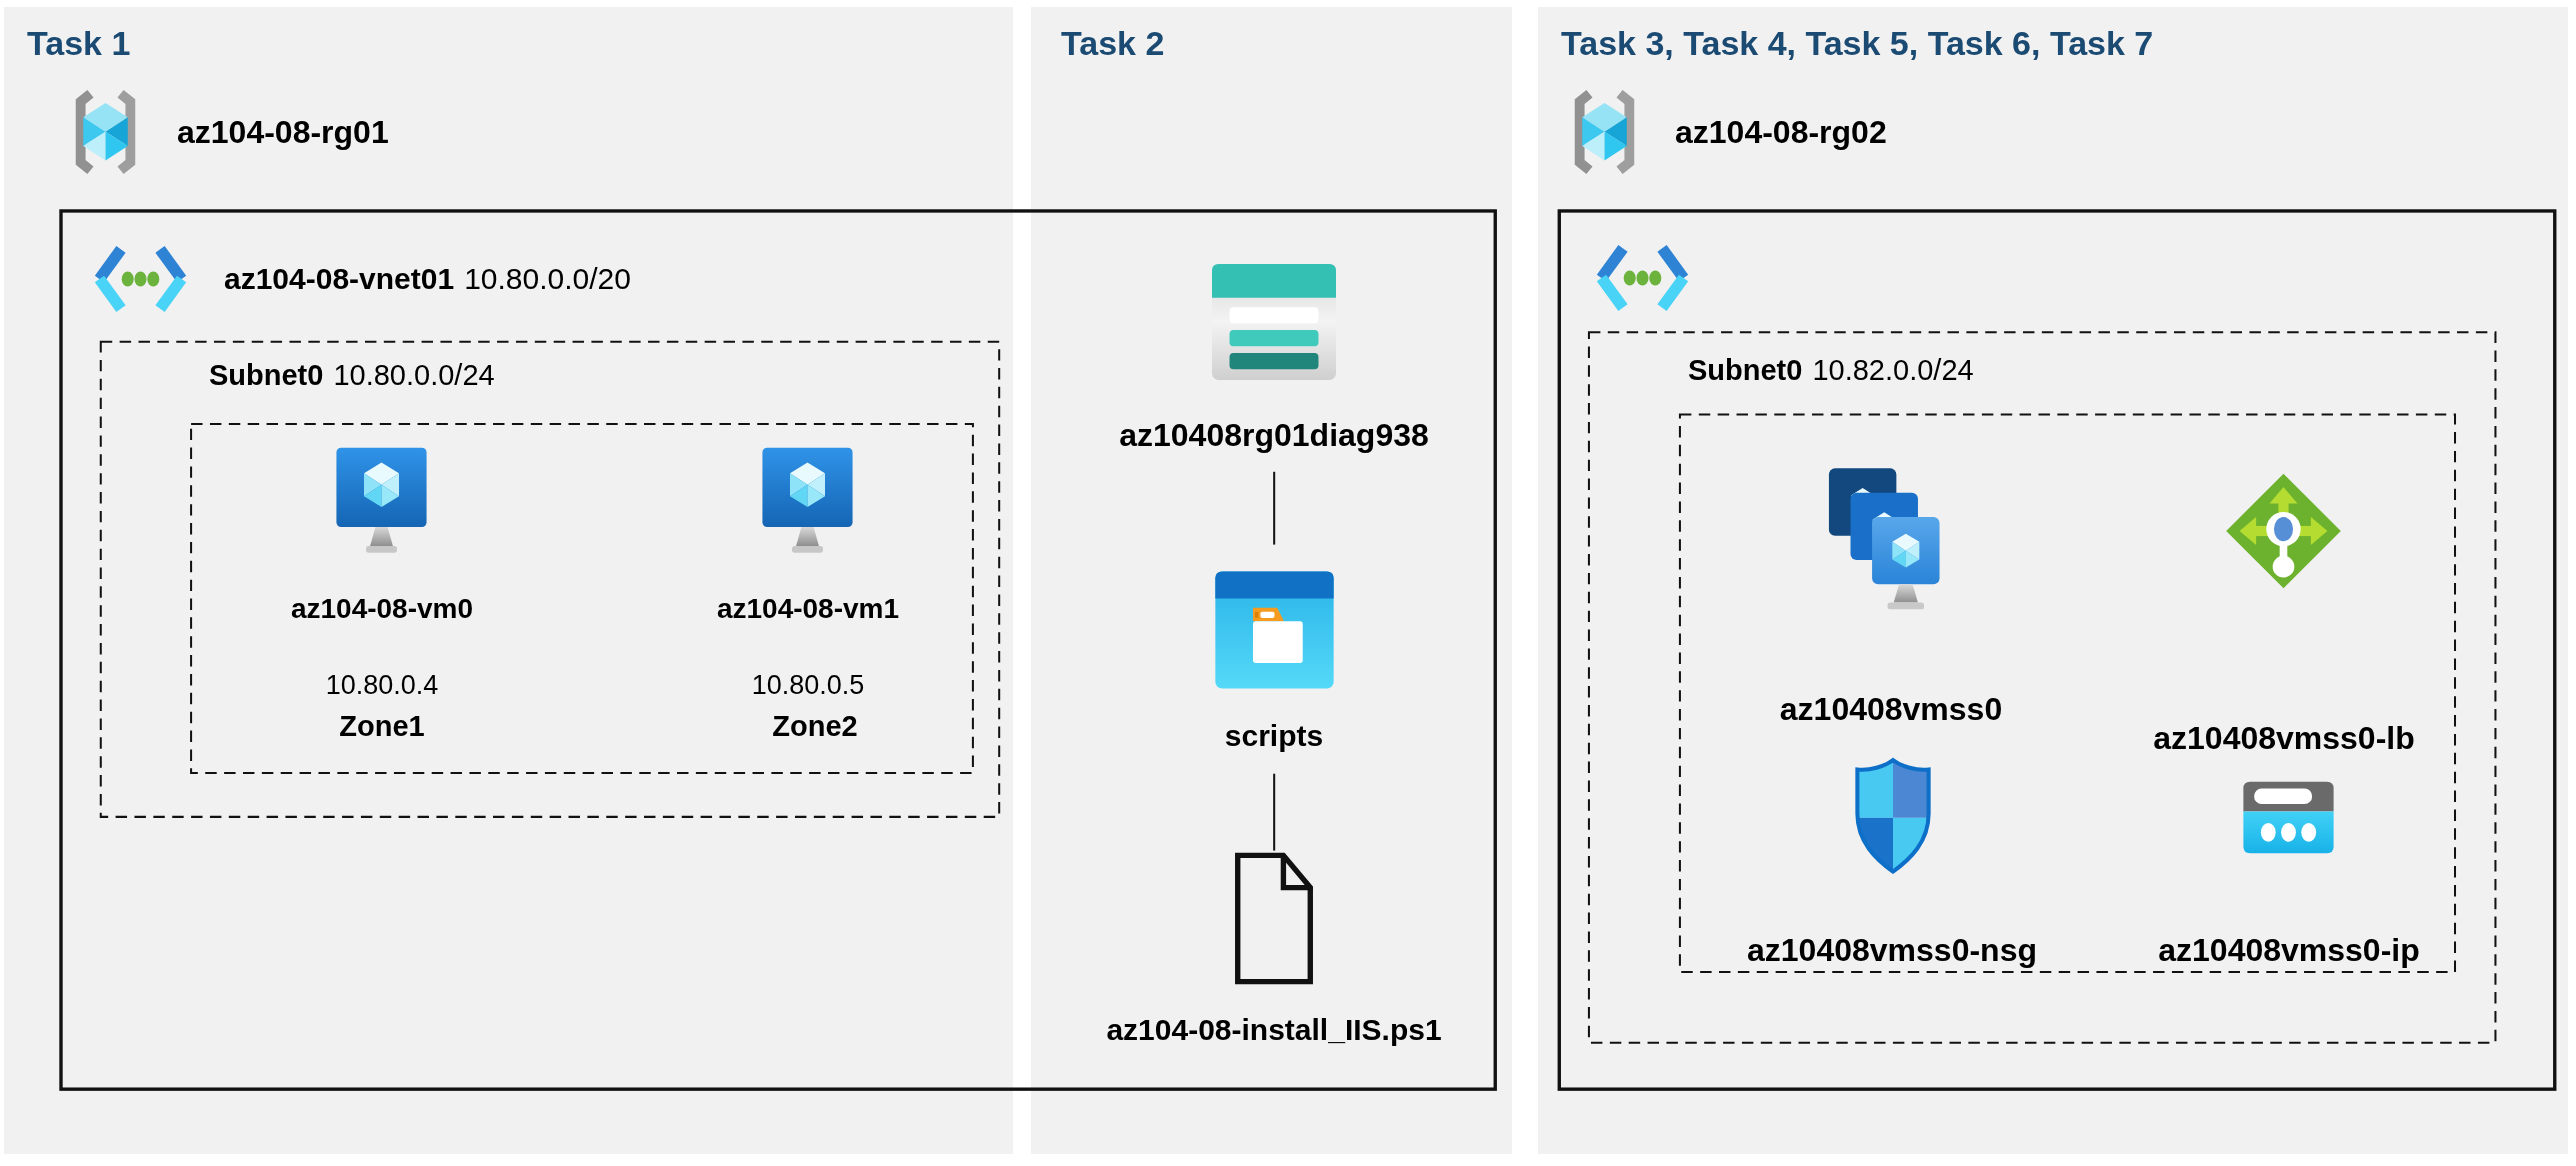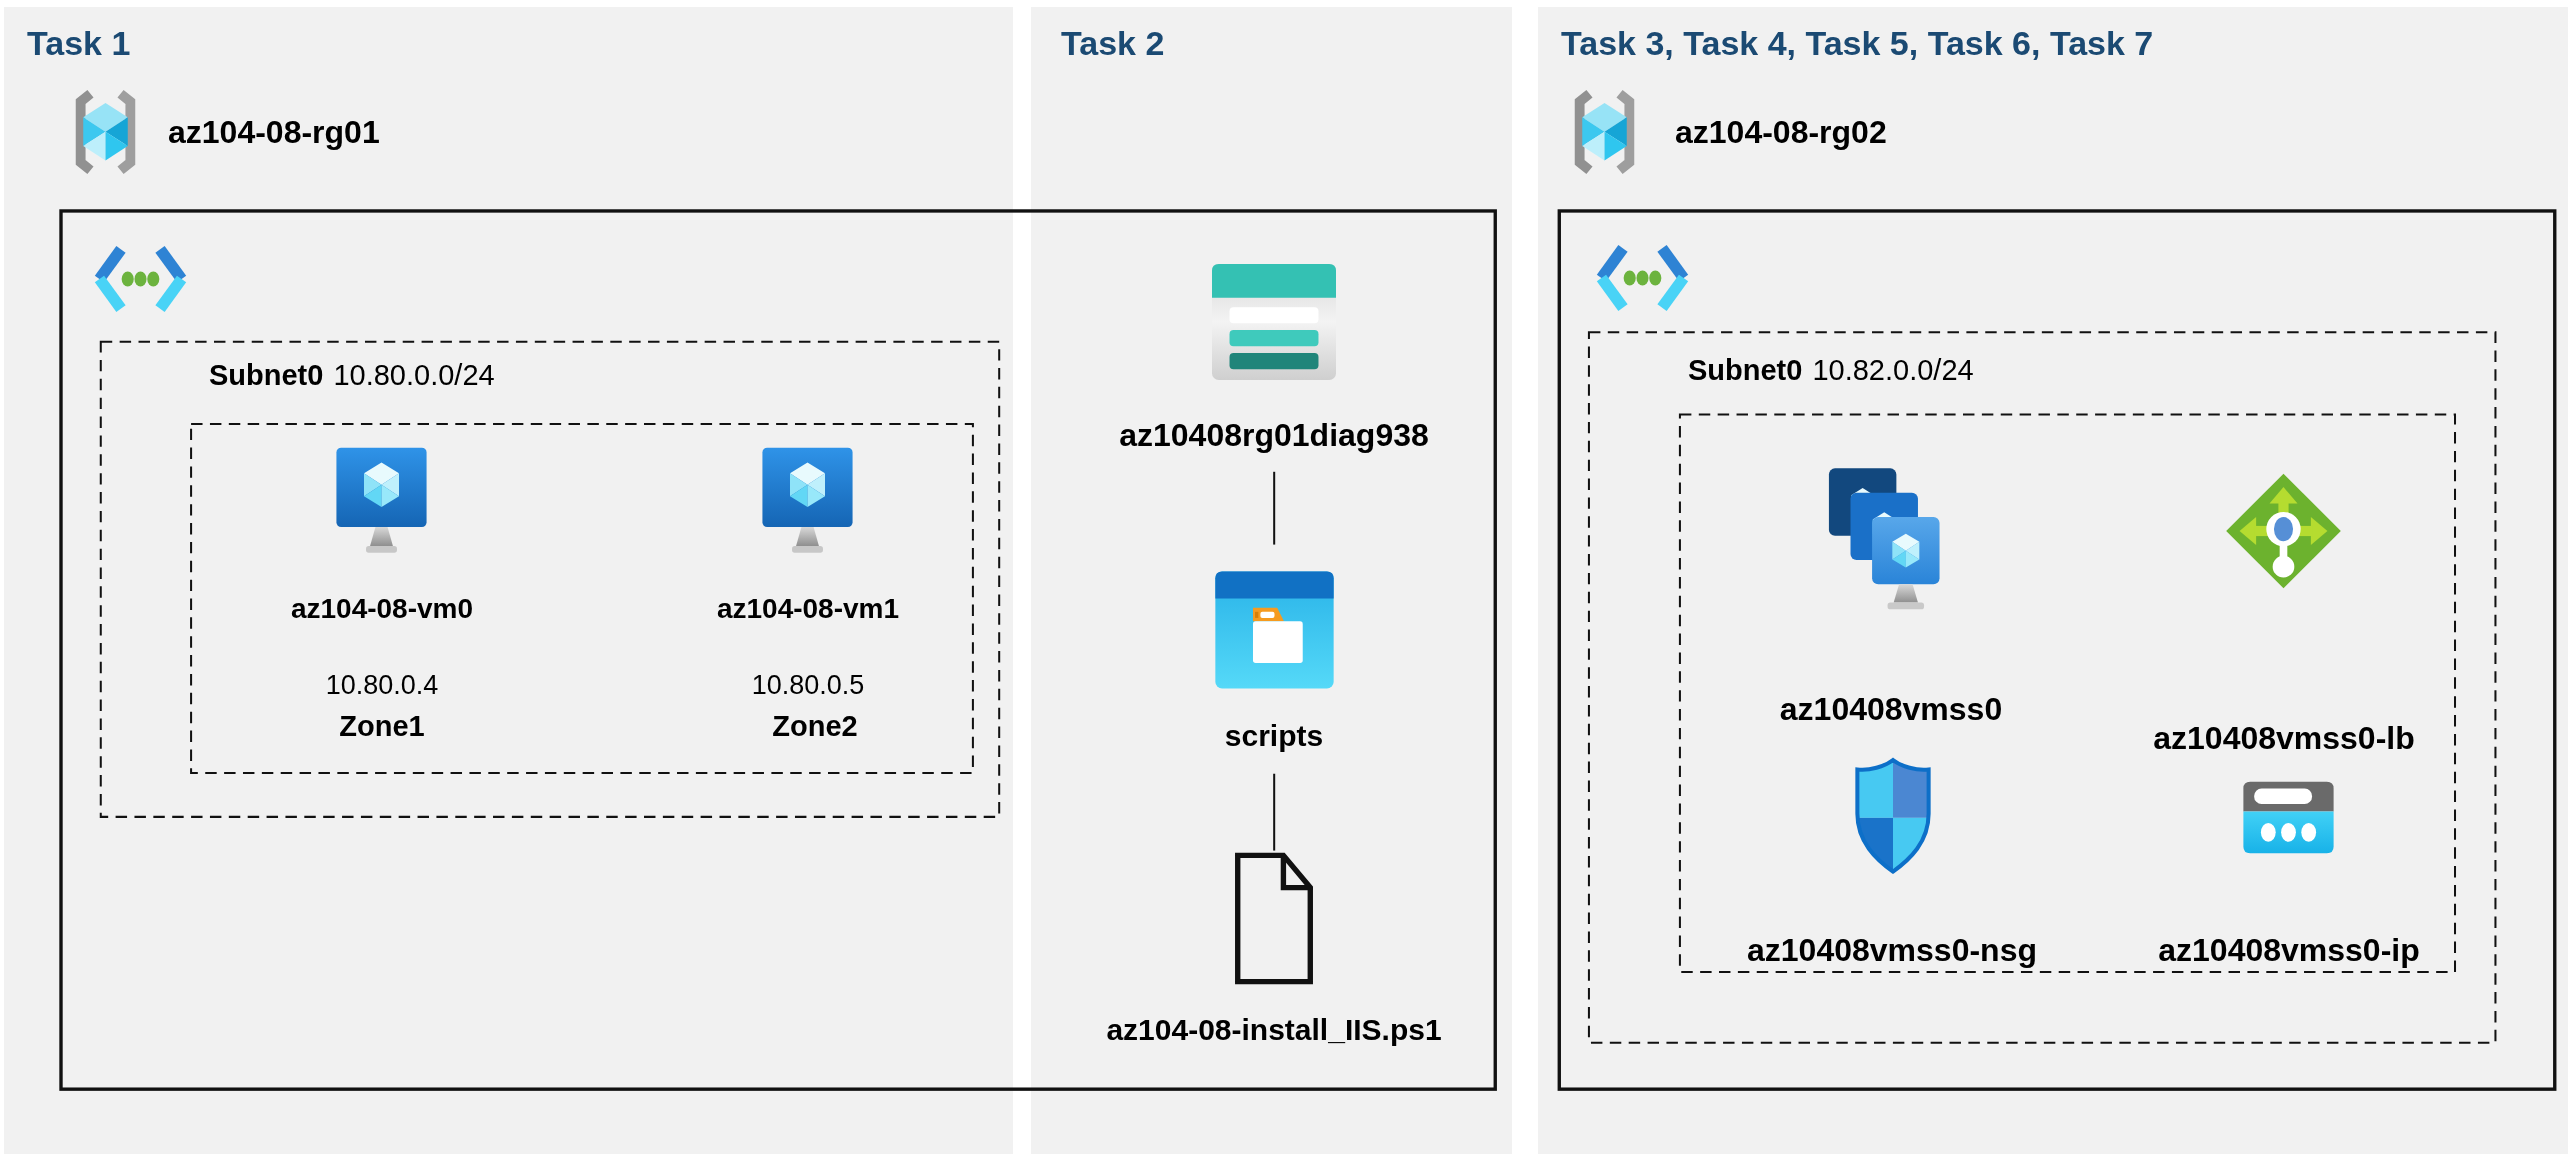--- a/index.html
+++ b/index.html
@@ -51,31 +51,32 @@
 
   <svg class="node" style="left:63px;top:84px;" width="85" height="96" viewBox="0 0 130 145">
     <path d="M42 14 L27 26 L27 119 L42 131" stroke="#919191" stroke-width="15" fill="none"></path>
     <path d="M88 14 L103 26 L103 119 L88 131" stroke="#9e9e9e" stroke-width="15" fill="none"></path>
     <polygon points="65,28 99,50 65,72 31,50" fill="#97e3f6"></polygon>
     <polygon points="31,50 31,94 65,72" fill="#3cc8ef"></polygon>
     <polygon points="99,50 99,94 65,72" fill="#16a5d6"></polygon>
     <polygon points="31,94 65,116 65,72" fill="#bdeffb"></polygon>
     <polygon points="99,94 65,116 65,72" fill="#2fc6ef"></polygon>
   </svg>
-  <div class="lbl rg-label" style="left:168px;top:115px;text-align:right;">az104-08-rg01</div>
+  <div class="lbl rg-label" style="left:177px;top:115px;text-align:right;">az104-08-rg01</div>
 
   <svg class="node" style="left:90px;top:244px;" width="101" height="70" viewBox="0 0 150 104">
     <path d="M46 8 L14 52" stroke="#2e83d4" stroke-width="17" fill="none"></path>
     <path d="M14 52 L46 96" stroke="#49d3f6" stroke-width="17" fill="none"></path>
     <path d="M104 8 L136 52" stroke="#2e83d4" stroke-width="17" fill="none"></path>
     <path d="M136 52 L104 96" stroke="#49d3f6" stroke-width="17" fill="none"></path>
     <ellipse cx="56" cy="52" rx="9" ry="11" fill="#6cb33e"></ellipse>
     <ellipse cx="75" cy="52" rx="9" ry="11" fill="#6cb33e"></ellipse>
     <ellipse cx="94" cy="52" rx="9" ry="11" fill="#6cb33e"></ellipse>
   </svg>
+  <div class="lbl vnet-label" style="left:224px;top:262px;"><span>az104-08-vnet01</span><span class="cidr">10.80.0.0/20</span></div>
 
   <div class="lbl subnet-label" style="left:209px;top:359px;"><span>Subnet0</span><span class="cidr">10.80.0.0/24</span></div>
 
   <svg class="node" style="left:331px;top:445px;" width="101" height="111" viewBox="0 0 150 165">
     <defs>
       <linearGradient id="vmmon" x1="0" y1="0" x2="0" y2="1">
           <stop offset="0" stop-color="#2f93e8"></stop>
           <stop offset="1" stop-color="#1565b4"></stop>
         </linearGradient>
       <linearGradient id="vmstand" x1="0" y1="0" x2="0" y2="1">

